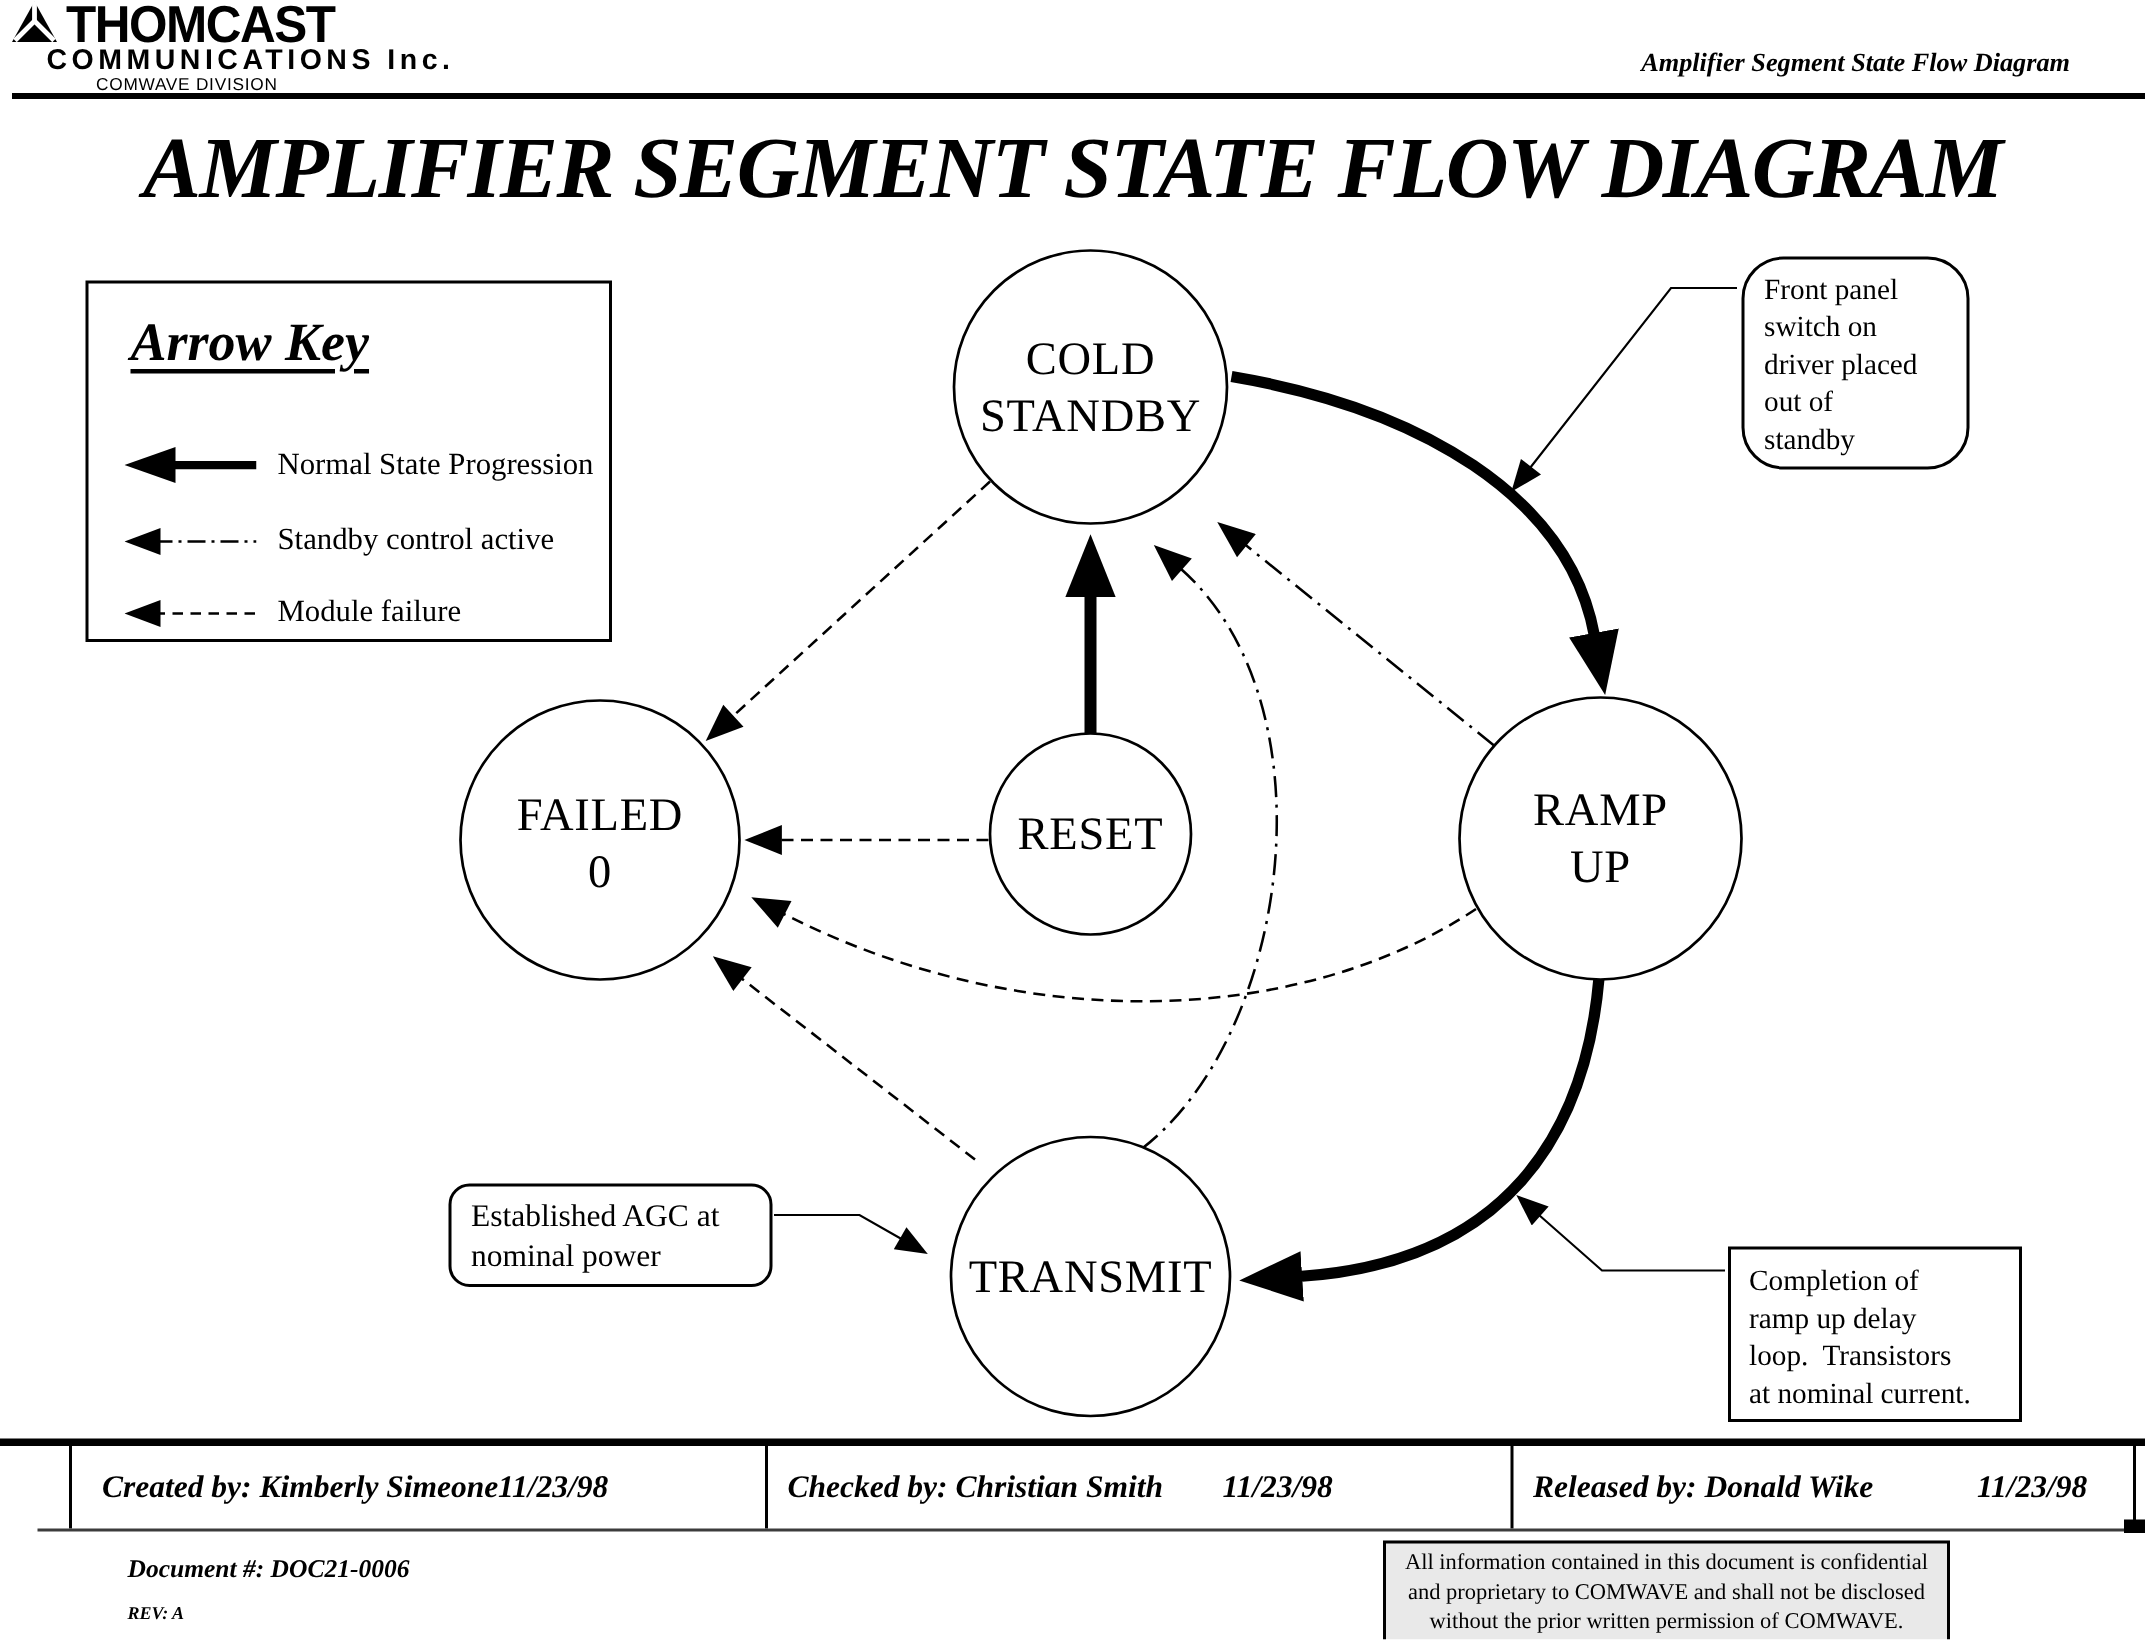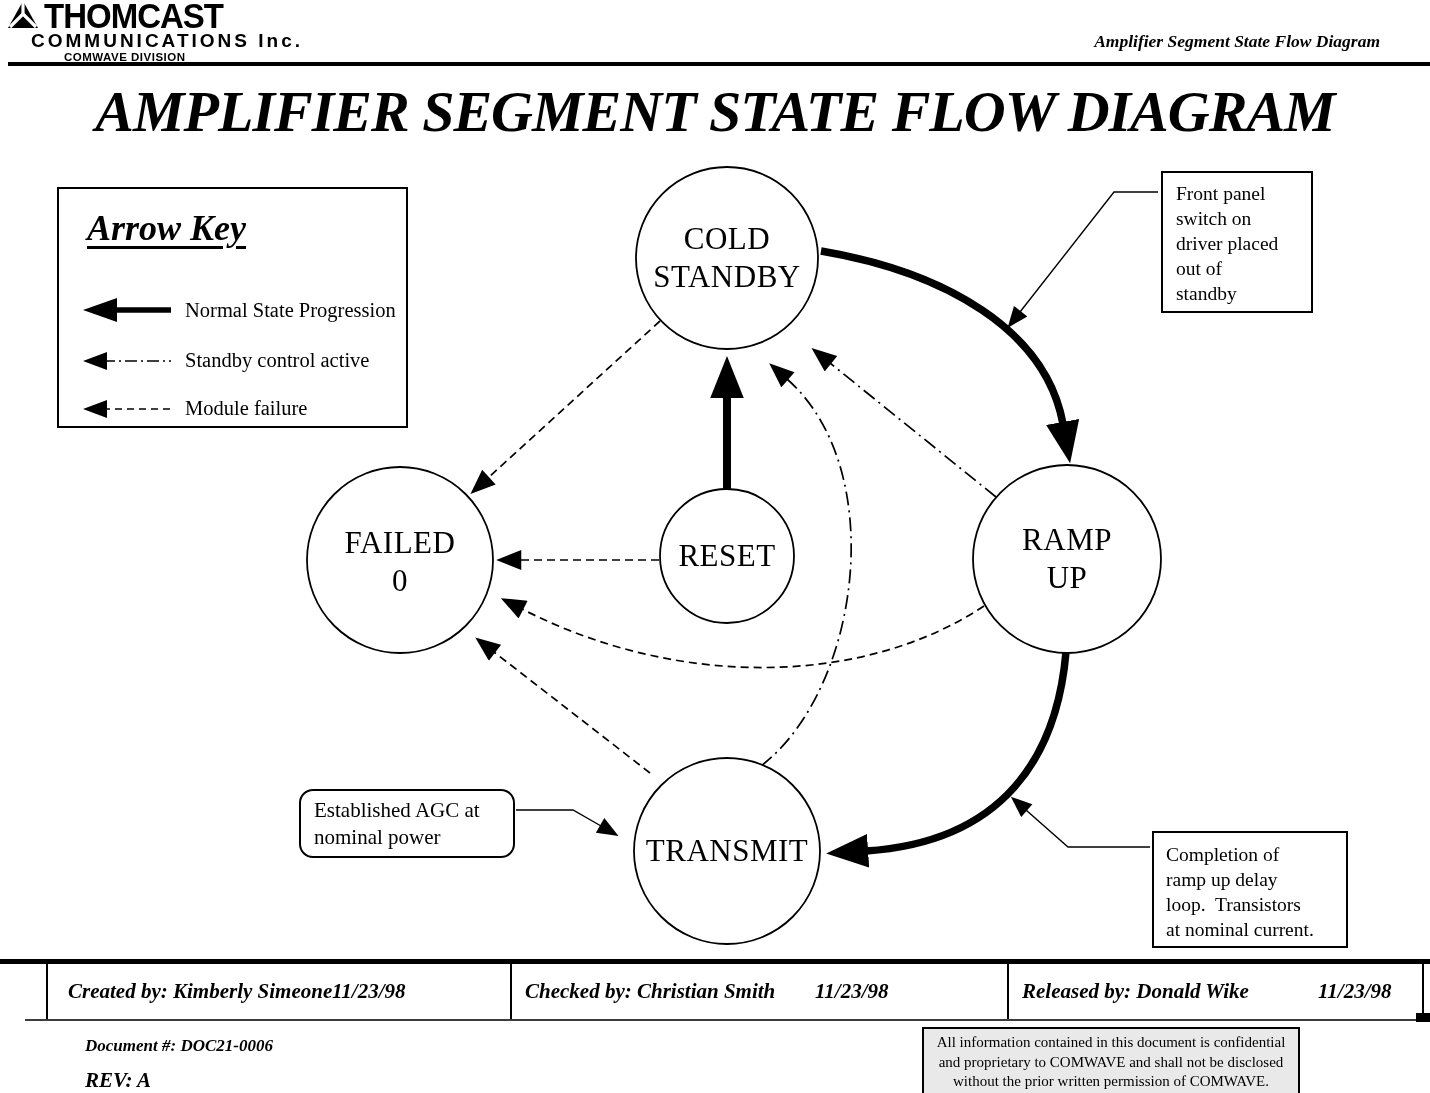--- a/index.html
+++ b/index.html
@@ -15,21 +15,21 @@
   .logo-title {
     font-family:"Liberation Sans", sans-serif; font-weight:bold; font-size:33px;
     letter-spacing:-1px; line-height:30px; transform:scaleY(1.05); transform-origin:top left;
   }
   .logo-sub {
     position:absolute; left:31px; top:30px; font-family:"Liberation Sans", sans-serif;
     font-weight:bold; font-size:19px; letter-spacing:3px; white-space:nowrap;
   }
   .logo-div {
     position:absolute; left:64px; top:51px; font-family:"Liberation Sans", sans-serif;
-    font-weight:bold; font-size:11.5px; letter-spacing:0.5px; white-space:nowrap;
+    font-weight:normal; font-size:11.5px; letter-spacing:0.5px; white-space:nowrap;
   }
   .doc-title {
     position:absolute; right:50px; top:31px; font-weight:bold; font-style:italic;
     font-size:17.5px; white-space:nowrap;
   }
   .header-rule { position:absolute; left:8px; right:0; top:62px; height:4px; background:#000; }
 
   .main-title {
     position:absolute; left:0; right:0; top:78px; text-align:center;
     font-size:58px; font-weight:bold; font-style:italic; letter-spacing:-1px; white-space:nowrap;
@@ -51,34 +51,34 @@
     text-decoration:underline; text-decoration-thickness:3px; text-underline-offset:6px;
   }
   .lrow { position:absolute; left:24px; display:flex; align-items:center; }
   .lrow svg { margin-right:14px; }
   .lrow .llabel { font-size:20.5px; white-space:nowrap; }
 
   .ann {
     position:absolute; border:2px solid #000; background:#fff;
     font-size:19.5px; line-height:25px; white-space:pre-wrap;
   }
-  .ann.front  { left:1161px; top:171px; width:152px; height:142px; padding:8px 6px 0 13px; }
+  .ann.front  { left:1161px; top:171px; width:152px; height:142px; padding:8px 6px 0 13px;border-radius:28px; }
   .ann.agc    { left:299px;  top:789px; width:216px; height:69px;  padding:6px 6px 0 13px;
                 border-width:2.5px; font-size:21px; line-height:27px;border-radius:14px; }
   .ann.comp   { left:1152px; top:831px; width:196px; height:117px; padding:9px 4px 0 12px; }
 
   
   .foot-topline  { position:absolute; left:0; top:959px; width:1430px; height:5px; background:#000; }
   .foot-botline  { position:absolute; left:25px; top:1019px; width:1405px; height:2px; background:#3c3c3c; }
   .vline { position:absolute; top:964px; width:2px; height:55px; background:#000; }
   .fcell { position:absolute; top:964px; height:55px; font-size:21px; font-weight:bold; font-style:italic;
            line-height:55px; white-space:nowrap; }
   .fcell .date { position:absolute; top:0; }
   .doc-num { position:absolute; left:85px; top:1036px; font-size:17px; font-weight:bold; font-style:italic; }
-  .doc-rev { position:absolute; left:85px; top:1068px; font-size:21px; font-weight:bold; font-style:italic;text-align:center; }
+  .doc-rev { position:absolute; left:85px; top:1068px; font-size:12px; font-weight:bold; font-style:italic;text-align:center; }
   .conf-box {
     position:absolute; left:922px; top:1027px; width:378px; height:70px;
     background:#e9e9e9; border:2.5px solid #000; text-align:center;
     font-size:15px; line-height:19.5px; padding-top:4px; white-space:pre-line;
   }
   .corner-sq { position:absolute; left:1416px; top:1013px; width:14px; height:9px; background:#000; }
 </style>
 </head>
 <body>
 

